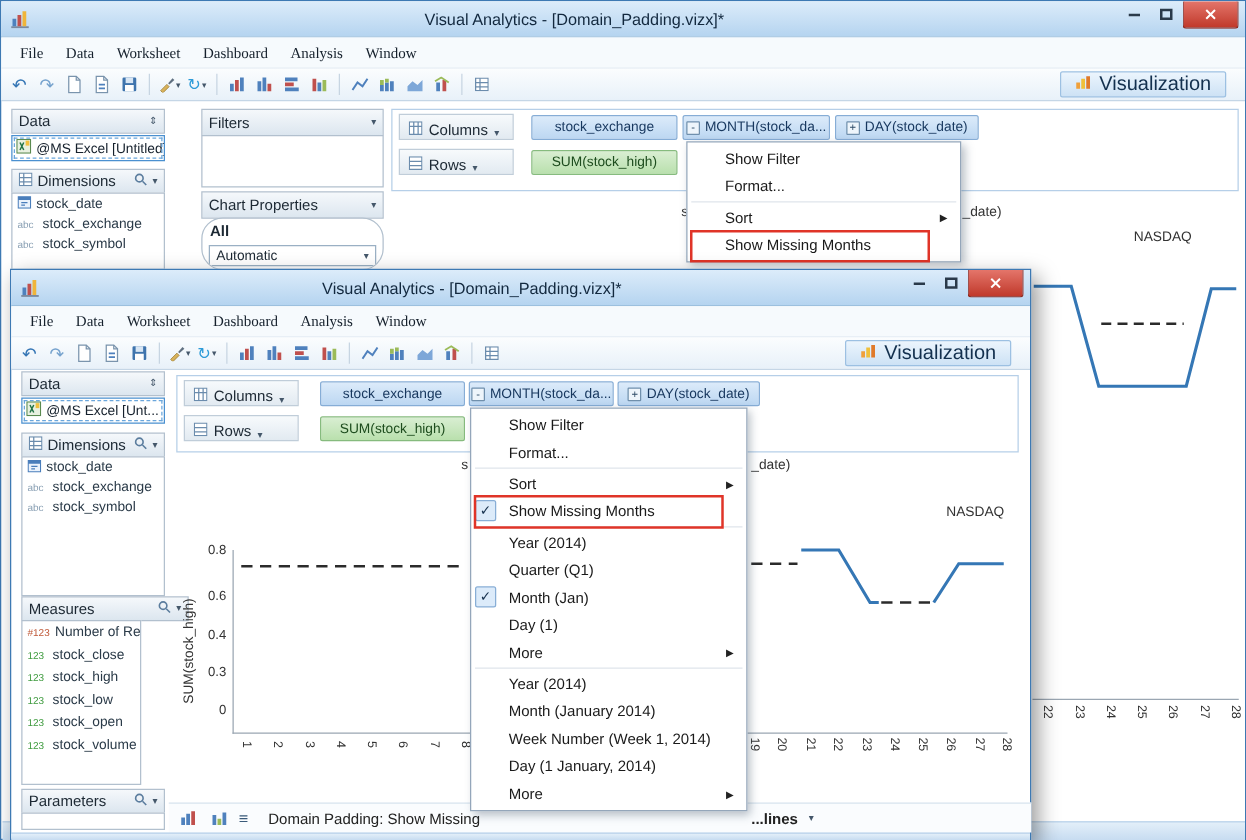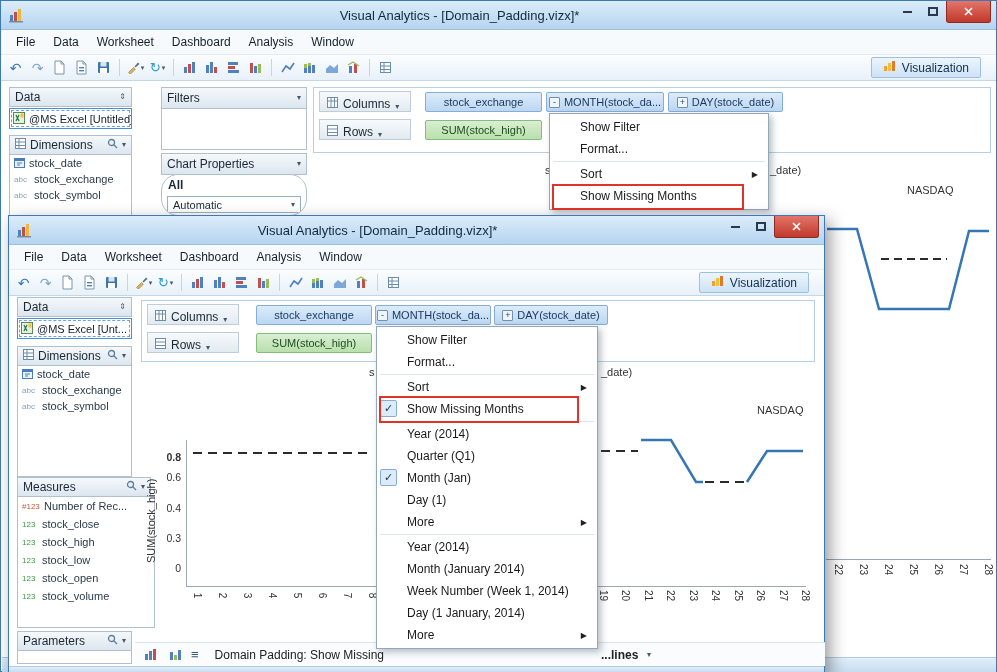--- a/index.html
+++ b/index.html
@@ -12,33 +12,33 @@
   .titlebar { height:29px; background:linear-gradient(#dcecfa,#b5d4f0); border-bottom:1px solid #9cc0de;
               display:flex; align-items:center; padding:0 5px; }
   .titlebar-title { flex:1; text-align:center; font-size:13px; color:#12283e; white-space:nowrap; overflow:hidden; }
   .win-controls { display:flex; align-items:flex-start; height:100%; }
   .wbtn { width:26px; height:21px; display:flex; align-items:center; justify-content:center; }
   .min-glyph { width:9px; height:2px; background:#2a3a4a; }
   .max-glyph { width:10px; height:9px; border:2px solid #2a3a4a; }
   .wbtn-close { width:45px; height:22px; background:linear-gradient(#e4756a,#c0392b); border:1px solid #8e2a20;
                 border-top:none; border-radius:0 0 3px 3px; display:flex; align-items:center; justify-content:center; }
 
-  .menubar { height:25px; display:flex; align-items:center; background:#f6fafd; border-bottom:1px solid #e3ecf4; padding-left:6px; }
+  .menubar { height:25px; display:flex; align-items:center; background:#f6fafd; border-bottom:1px solid #e3ecf4; padding-left:6px;font-family:Liberation Serif, serif; }
   .menu-item { padding:4px 9px; font-size:12px; color:#15202c; white-space:nowrap; }
 
   .toolbar { height:26px; display:flex; align-items:center; background:linear-gradient(#fbfdfe,#e8f1f9);
              border-bottom:1px solid #c5d6e6; padding:0 5px; gap:3px; }
   .tbi { min-width:19px; height:20px; display:flex; align-items:center; justify-content:center; border-radius:2px; }
   .glyph-undo { font-size:14px; color:#3576b5; line-height:1; }
   .dim { opacity:.65; }
   .glyph-refresh { font-size:13px; color:#2d9bd8; line-height:1; }
   .mini-chev { font-size:7px; color:#44576a; margin-left:1px; }
   .tsep { width:1px; height:17px; background:#c7d5e2; margin:0 3px; }
   .viz-tab { margin-left:auto; margin-right:10px; display:flex; align-items:center; gap:6px; height:21px; padding:0 11px;
-             background:linear-gradient(#ecf5fd,#cde2f5); border:1px solid #9cc0e2; border-radius:2px; font-size:12px; color:#13304e; }
+             background:linear-gradient(#ecf5fd,#cde2f5); border:1px solid #9cc0e2; border-radius:2px; font-size:16px; color:#13304e; }
 
   .panel-header { position:absolute; background:linear-gradient(#f5f8fb,#dce6ef); border:1px solid #b2c0ce;
                   display:flex; align-items:center; gap:4px; font-size:12px; color:#1c2833; padding:0 5px; white-space:nowrap; overflow:hidden; }
   .hdr-label { margin-right:auto; }
   .box { position:absolute; background:#fff; border:1px solid #b2c0ce; overflow:hidden; }
   .src-box { position:absolute; background:#fff; border:1px solid #4a90d0; outline:1px dashed #6aa6dc; outline-offset:-3px;
              display:flex; align-items:center; gap:4px; padding:0 3px; font-size:11px; color:#15202c; white-space:nowrap; overflow:hidden; }
   .field-item { display:flex; align-items:center; gap:4px; height:16px; padding:0 4px; font-size:11px; color:#2a3a48;
                 white-space:nowrap; overflow:hidden; }
   .m-item { height:18px; }
@@ -566,21 +566,21 @@
       </div>
     </div>
     <div class="panel-header" style="left:8px;top:261px;width:134px;height:20px;">
       <span class="hdr-label">Measures</span>
       <span><svg width="11" height="11">
             <circle cx="4.5" cy="4.5" r="3" fill="none" stroke="#5b7d9e" stroke-width="1.3"></circle>
             <line x1="7" y1="7" x2="10" y2="10" stroke="#5b7d9e" stroke-width="1.3"></line>
           </svg></span>
       <span class="chev">▾</span>
     </div>
-    <div class="box" style="left:8px;top:280px;width:138px;height:132px;">
+    <div class="box" style="left:8px;top:280px;width:96px;height:132px;">
       <div class="field-item m-item">
         <span class="ic-hash">#123</span>
         <span>Number of Rec...</span>
       </div>
       <div class="field-item m-item">
         <span class="ic-123">123</span>
         <span>stock_close</span>
       </div>
       <div class="field-item m-item">
         <span class="ic-123">123</span>
@@ -641,21 +641,21 @@
       <span class="chev">▾</span>
     </div>
     <div class="pill pill-green" style="left:247px;top:117px;width:116px;">
       <span>SUM(stock_high)</span>
     </div>
 
     <span class="frag" style="left:360px;top:150px;">s</span>
     <span class="frag" style="left:592px;top:150px;">_date)</span>
     <span class="series-label" style="left:748px;top:188px;">NASDAQ</span>
     <span class="ylabel" style="left:136px;top:235px;height:140px;">SUM(stock_high)</span>
-    <span class="ytick" style="left:146px;top:235px;font-weight:bold;">0.8</span>
+    <span class="ytick" style="left:146px;top:218px;">0.8</span>
     <span class="ytick" style="left:146px;top:255px;">0.6</span>
     <span class="ytick" style="left:146px;top:286px;">0.4</span>
     <span class="ytick" style="left:146px;top:316px;">0.3</span>
     <span class="ytick" style="left:146px;top:346px;">0</span>
     <div class="axis" style="left:177px;top:224px;width:1px;height:147px;"></div>
     <div class="axis" style="left:177px;top:370px;width:620px;height:1px;"></div>
     <svg style="position:absolute;left:177px;top:218px;" width="622" height="154">
       <path d="M7,19 H187" fill="none" stroke="#2b2b2b" stroke-width="2" stroke-dasharray="9 6"></path>
       <path d="M415,17 H452" fill="none" stroke="#2b2b2b" stroke-width="2" stroke-dasharray="9 6"></path>
       <path d="M455,6 H485 L510,48 H517" fill="none" stroke="#3577b5" stroke-width="2.5"></path>

